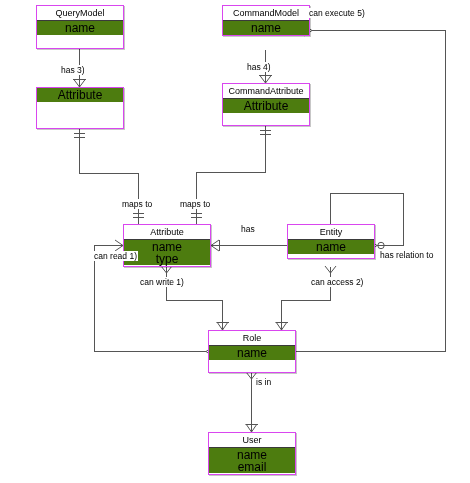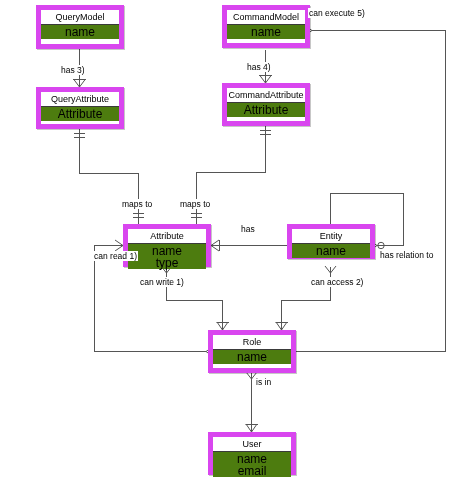--- a/index.html
+++ b/index.html
@@ -23,21 +23,21 @@
     position: absolute;
     left: 0;
     top: 0;
     width: 470px;
     height: 483px;
   }
   .entity-box {
     position: absolute;
     box-sizing: border-box;
     background: #ffffff;
-    border: 5px solid #d946ef;
+    border: 1px solid #d946ef;
     box-shadow: 1px 1px 0 rgba(0,0,0,0.22);
     z-index: 5;
   }
   .entity-title {
     box-sizing: border-box;
     height: 15px;
     line-height: 14px;
     text-align: center;
     font-size: 9px;
     color: #000000;
@@ -175,29 +175,28 @@
     </g>
   </svg>
 
   <div class="entity-box" style="left:36px; top:5px; width:88px; height:44px;">
     <div class="entity-title">QueryModel</div>
     <div class="entity-attrs">
       <div>name</div>
     </div>
   </div>
 
-  <div class="entity-box" style="left:222px; top:5px; width:88px; height:43px;">
+  <div class="entity-box" style="left:222px; top:5px; width:88px; height:31px;">
     <div class="entity-title">CommandModel</div>
     <div class="entity-attrs">
       <div>name</div>
     </div>
   </div>
 
   <div class="entity-box" style="left:36px; top:87px; width:88px; height:42px;">
-    <div class="entity-title">QueryAttribute</div>
     <div class="entity-attrs">
       <div>Attribute</div>
     </div>
   </div>
 
   <div class="entity-box" style="left:222px; top:83px; width:88px; height:43px;">
     <div class="entity-title">CommandAttribute</div>
     <div class="entity-attrs">
       <div>Attribute</div>
     </div>

